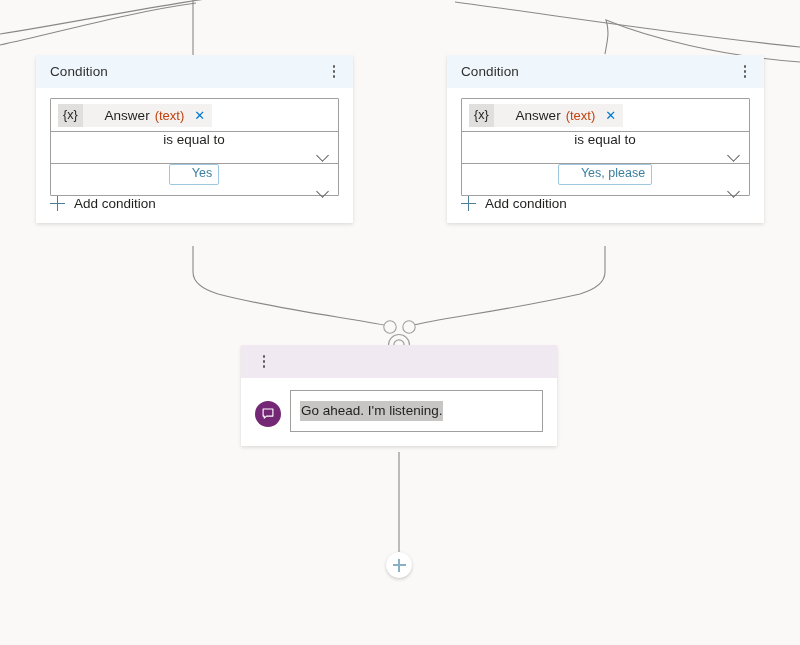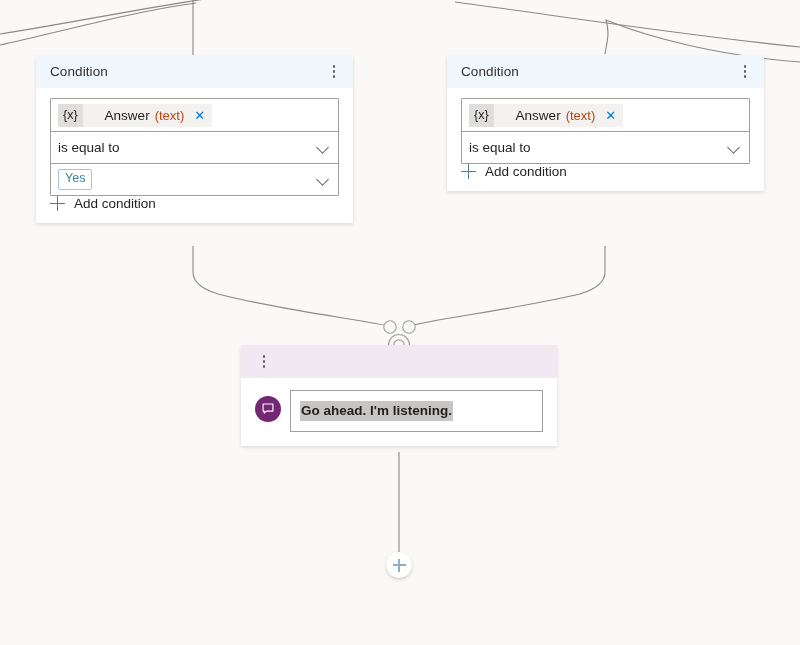--- a/index.html
+++ b/index.html
@@ -82,21 +82,21 @@
     background: #fff;
   }
   .cond-row {
     height: 32px;
     display: flex;
     align-items: center;
     padding: 0 8px 0 7px;
     box-sizing: border-box;
     position: relative;
   }
-  .cond-row + .cond-row { border-top: 1px solid #a19f9d; }
+  .cond-row + .cond-row { border-top: 1px solid #a19f9d; flex-direction: column; }
 
   
   .var-token {
     display: inline-flex;
     align-items: center;
     background: #f3f2f1;
     height: 23px;
     padding-right: 7px;
     max-width: 100%;
   }
@@ -152,21 +152,21 @@
     border-bottom: 1.3px solid #605e5c;
     transform: rotate(45deg);
   }
 
   .value-chip {
     display: inline-block;
     border: 1px solid #9ec8e0;
     border-radius: 2px;
     color: #3b7f9e;
     font-size: 12.5px;
-    padding: 2px 6px 3px 6px;
+    padding: 2px 6px 3px 22px;
     line-height: 1.1;
     background: #fff;
     white-space: nowrap;
   }
 
   .add-condition {
     display: flex;
     align-items: center;
     cursor: pointer;
     user-select: none;
@@ -187,22 +187,21 @@
   .plus-small::after  { top: 0; left: 6.7px; height: 15px; width: 1.6px; }
   .add-condition-label {
     font-size: 13.5px;
     color: #201f1e;
   }
 
   
   .msg-body {
     padding: 12px 14px 14px 12px;
     display: flex;
-    align-items: flex-start;
-    font-weight: bold;
+    align-items: center;
   }
   .msg-avatar {
     flex: 0 0 auto;
     width: 26px;
     height: 26px;
     border-radius: 50%;
     background: #742774;
     margin: 6px 9px 0 2px;
     display: flex;
     align-items: center;
@@ -334,20 +333,24 @@
             <span class="var-type">(text)</span>
             <span class="var-clear">✕</span>
           </span>
         </div>
 
         <div class="cond-row">
           <span class="cond-text">is equal to</span>
           <span class="chev"></span>
         </div>
 
+        <div class="cond-row">
+          <span class="value-chip">Yes, please</span>
+          <span class="chev"></span>
+        </div>
 
       </div>
       <div class="add-condition">
         <span class="plus-small"></span>
         <span class="add-condition-label">Add condition</span>
       </div>
     </div>
   </div>
 
   <div class="node" style="left:241px; top:345px; width:316px;">

